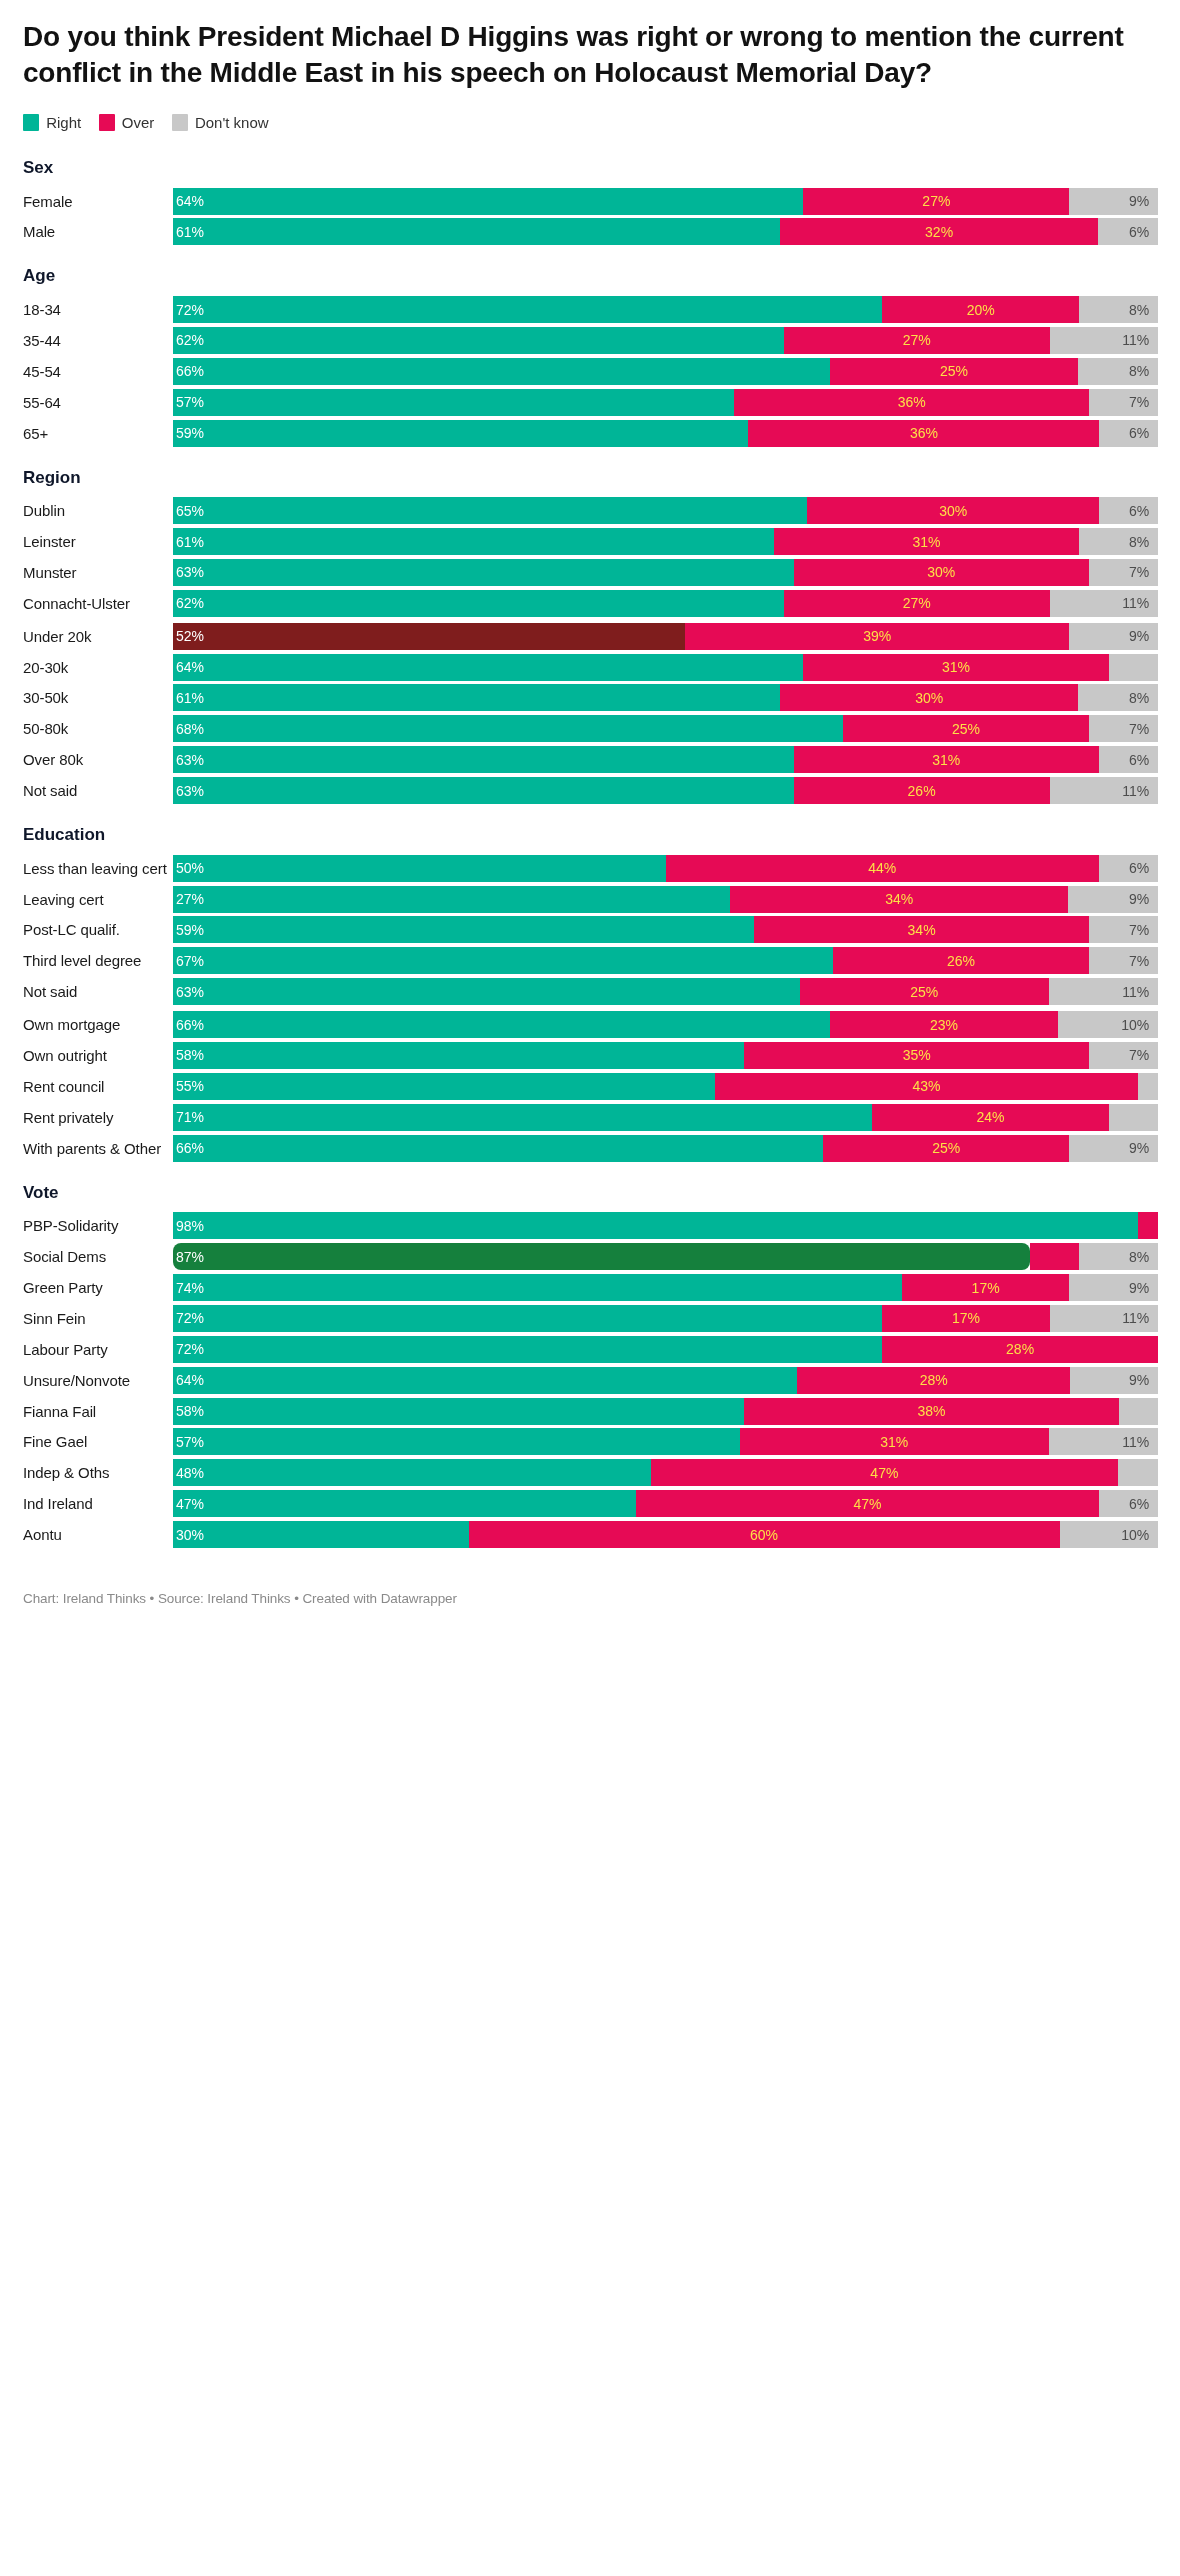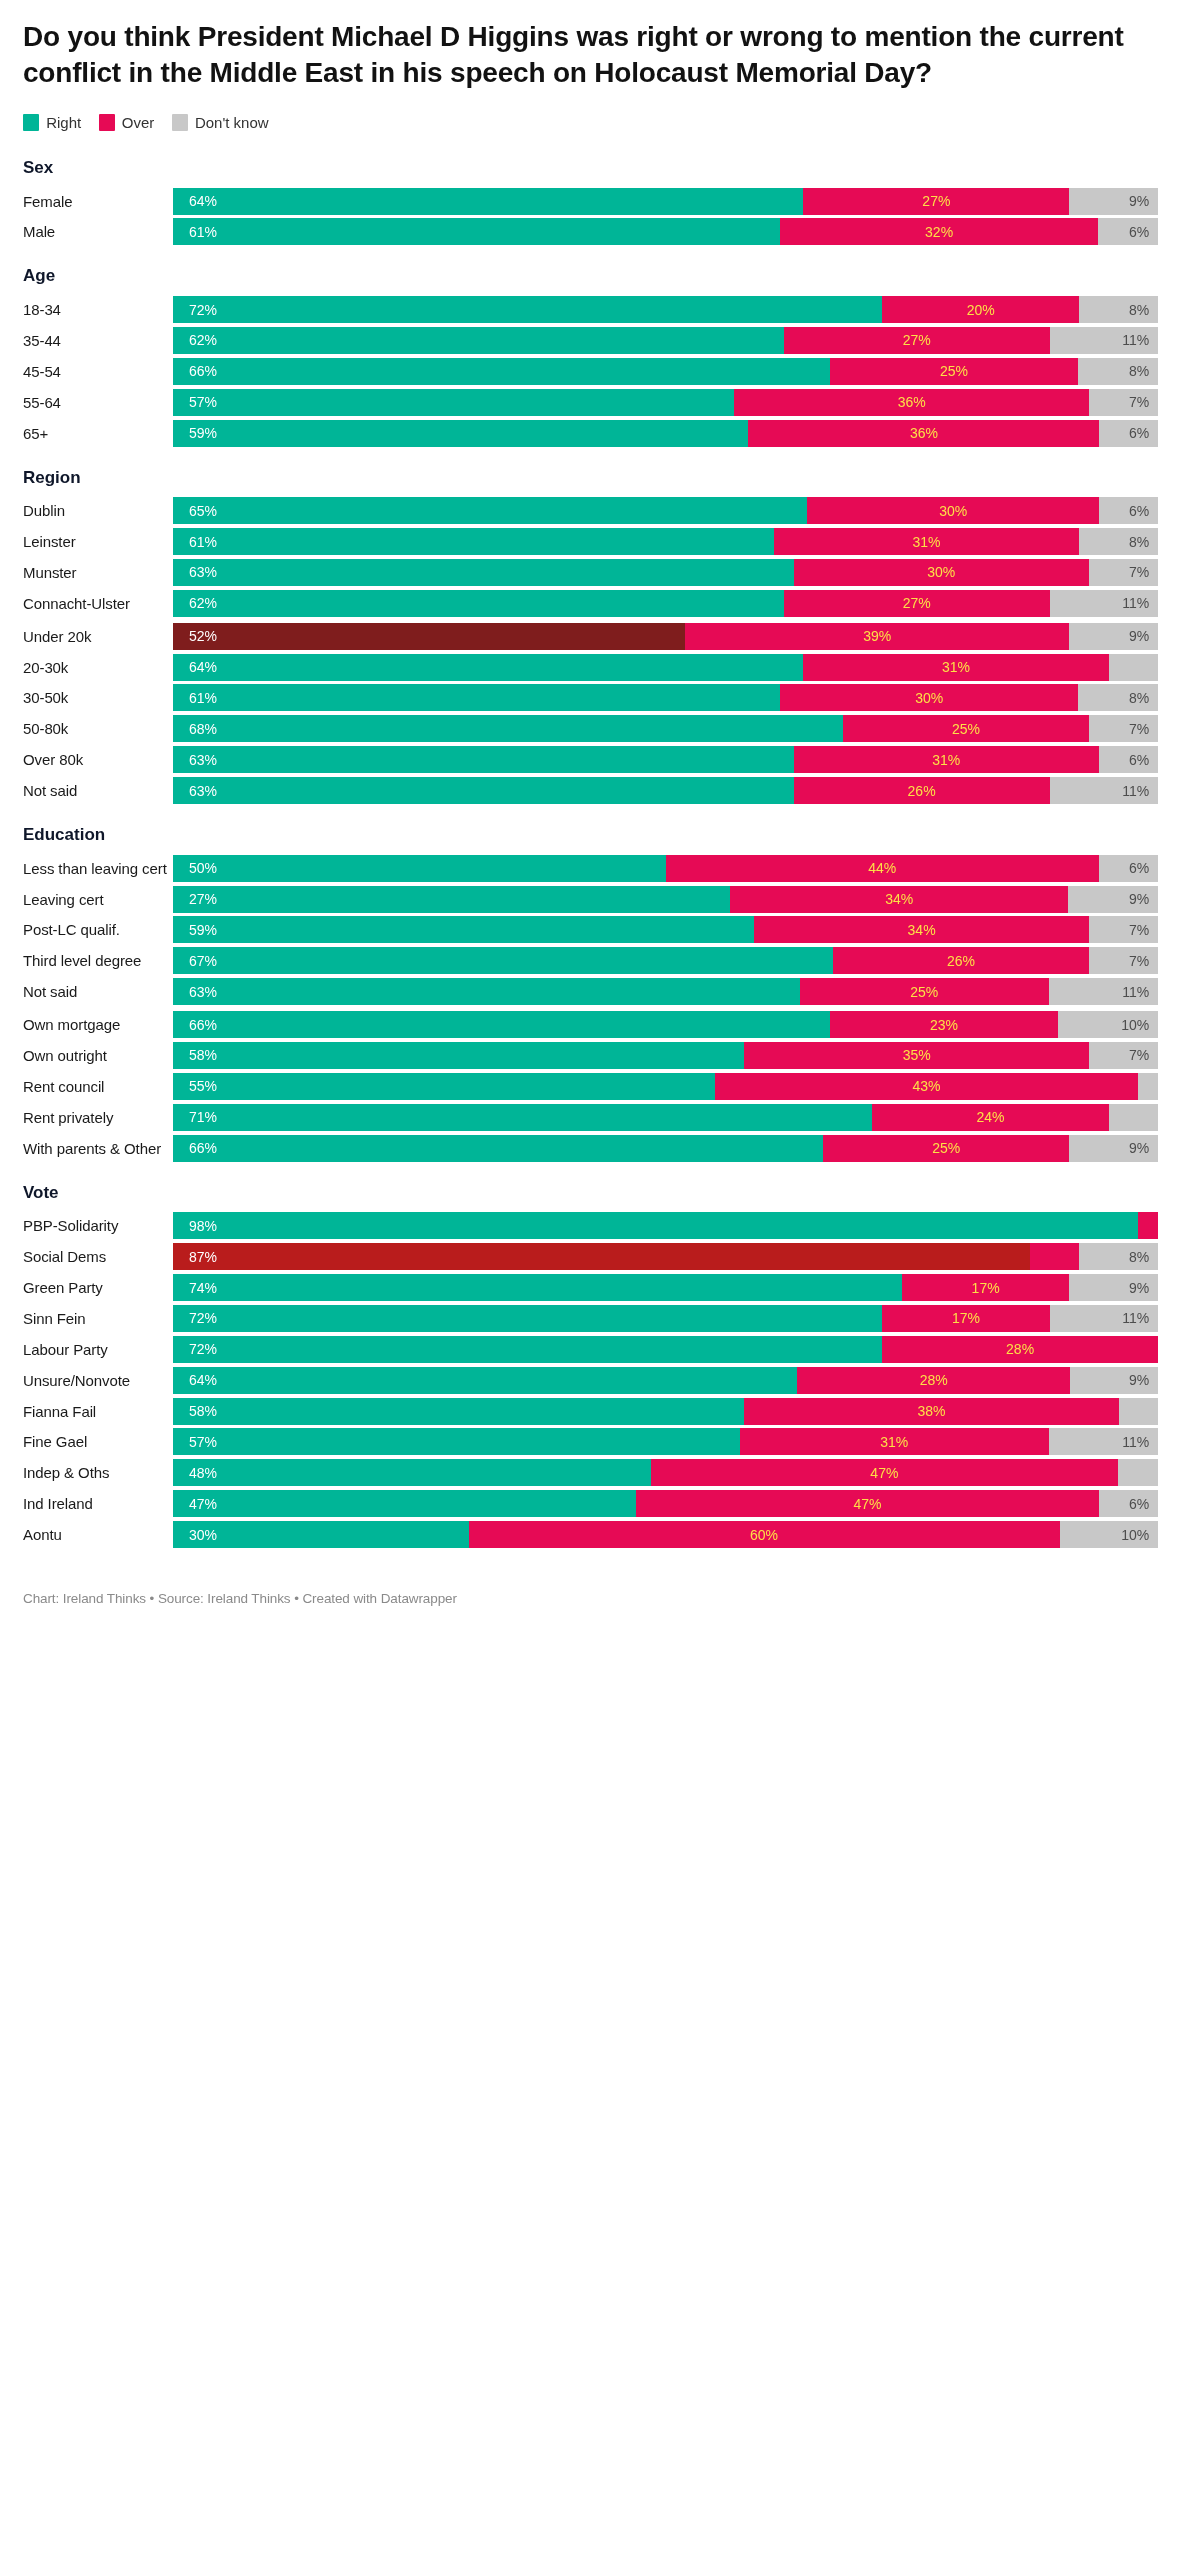--- a/index.html
+++ b/index.html
@@ -68,21 +68,21 @@
     overflow: hidden;
   }
   .seg {
     display: flex;
     align-items: center;
     height: 100%;
     overflow: hidden;
     position: relative;
   }
   .seg-right { justify-content: flex-start; }
-  .seg-right .seg-val { padding-left: 16px; color: #ffffff; }
+  .seg-right .seg-val { padding-left: 3px; color: #ffffff; }
   .seg-wrong { justify-content: center; }
   .seg-wrong .seg-val { color: #fde047; }
   .seg-dk { justify-content: flex-end; }
   .seg-dk .seg-val { padding-right: 8.7px; color: #4d4d4d; }
   .seg-val {
     font-size: 14px;
     white-space: nowrap;
     line-height: 1;
   }
 
@@ -510,21 +510,21 @@
         <div class="row-bars">
           <div class="seg seg-right" style="background: rgb(0, 181, 151); width: 98%;">
             <span class="seg-val">98%</span>
           </div>
           <div class="seg seg-wrong" style="background: rgb(230, 10, 85); width: 2%;"></div>
         </div>
       </div>
       <div class="row">
         <div class="row-label">Social Dems</div>
         <div class="row-bars">
-          <div class="seg seg-right" style="background: #b91c1c; width: 87%;">
+          <div class="seg seg-right" style="background: #15803d; width: 87%; border-radius: 8px;">
             <span class="seg-val">87%</span>
           </div>
           <div class="seg seg-wrong" style="background: rgb(230, 10, 85); width: 5%;"></div>
           <div class="seg seg-dk" style="background: rgb(200, 200, 200); width: 8%;">
             <span class="seg-val">8%</span>
           </div>
         </div>
       </div>
       <div class="row">
         <div class="row-label">Green Party</div>

